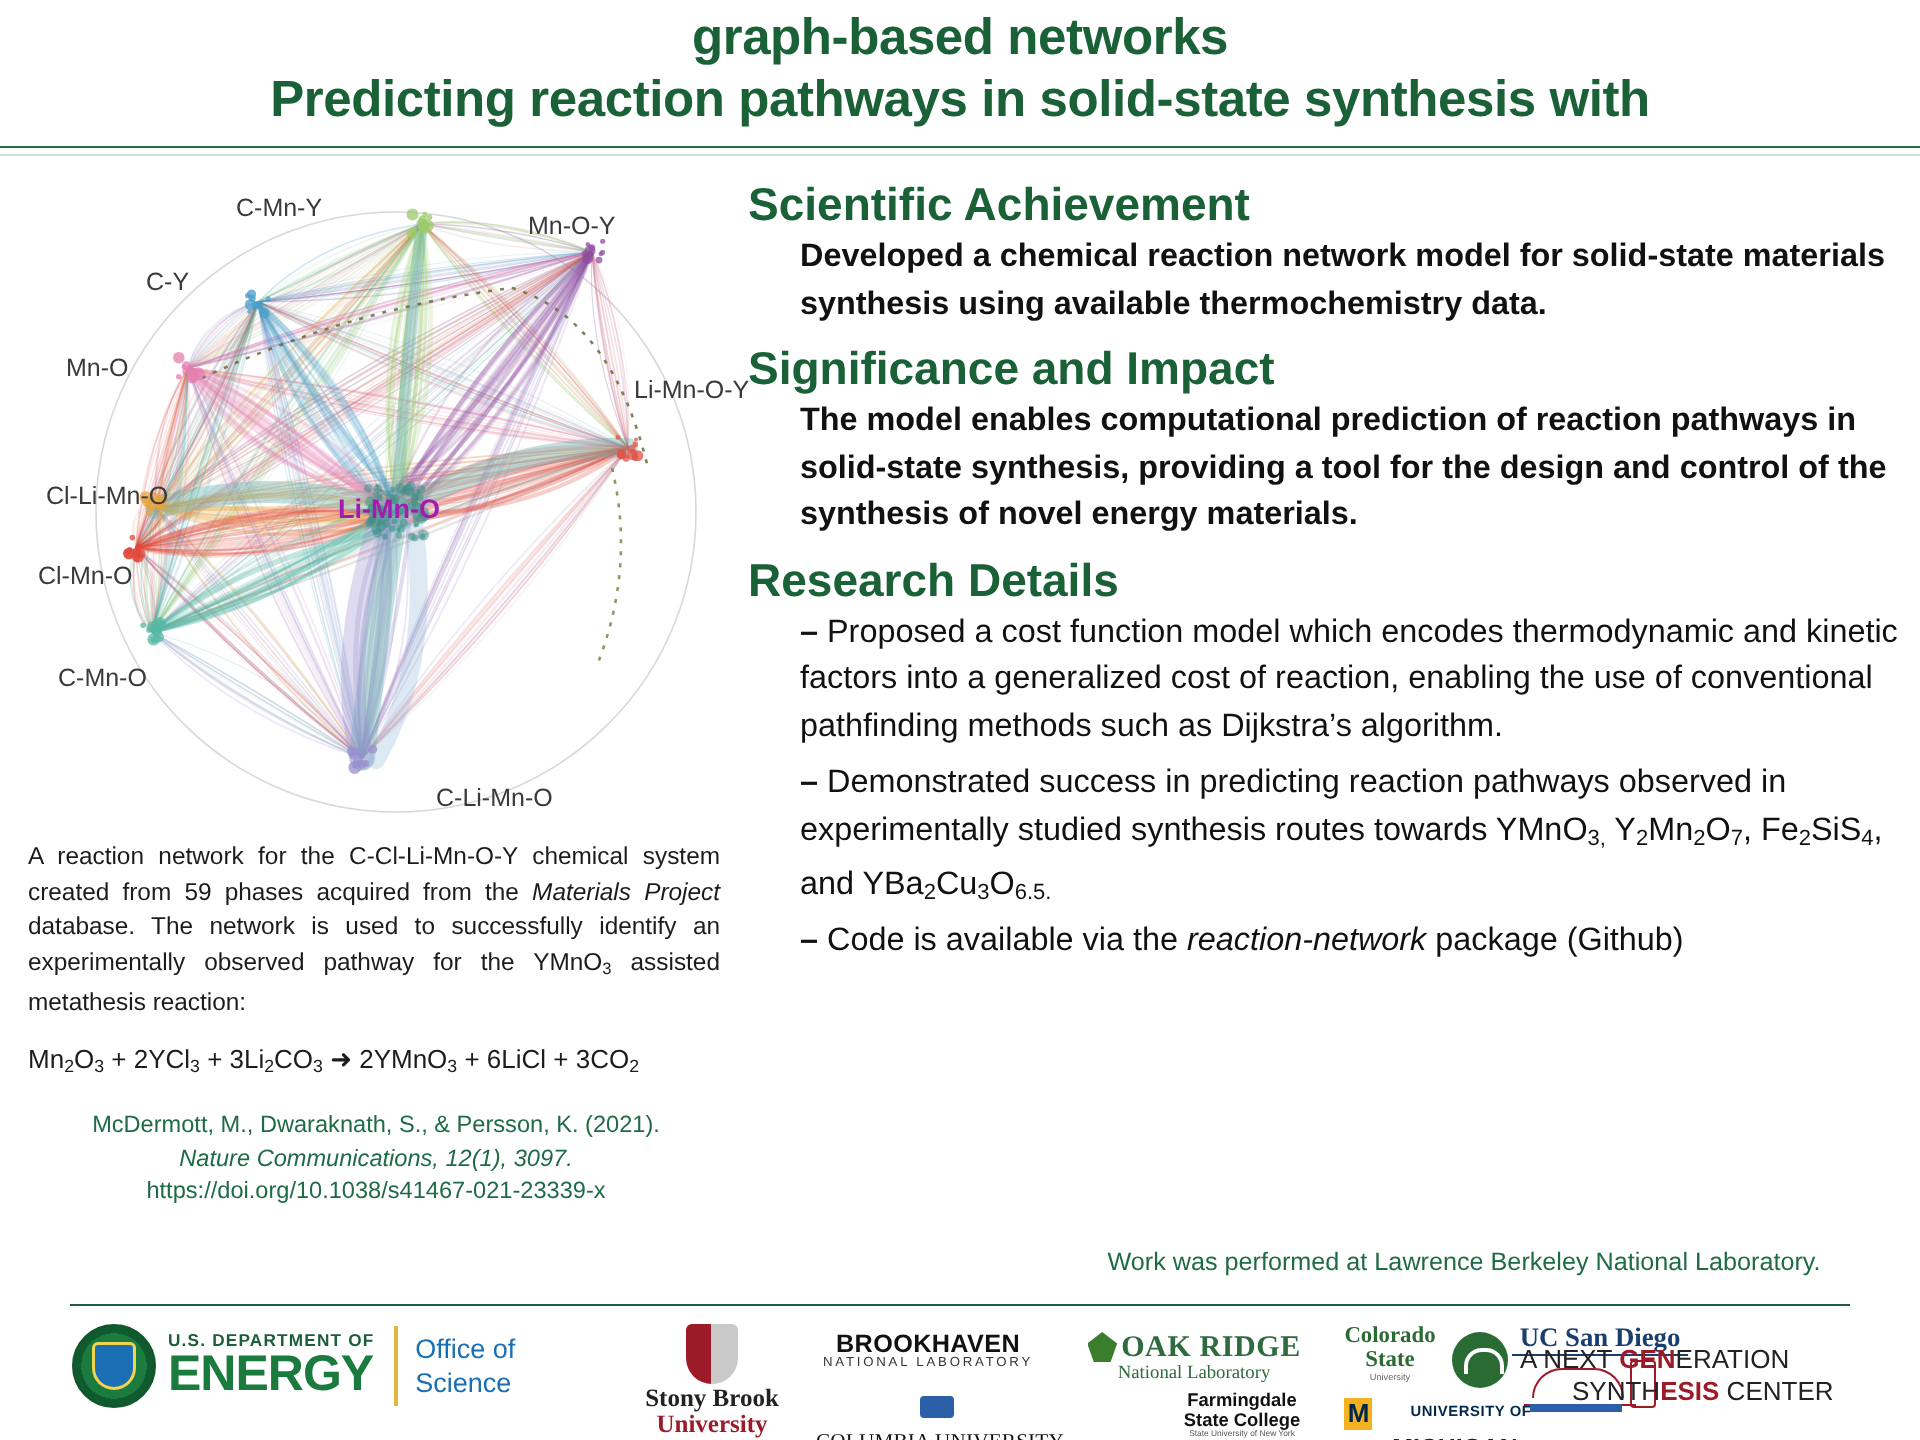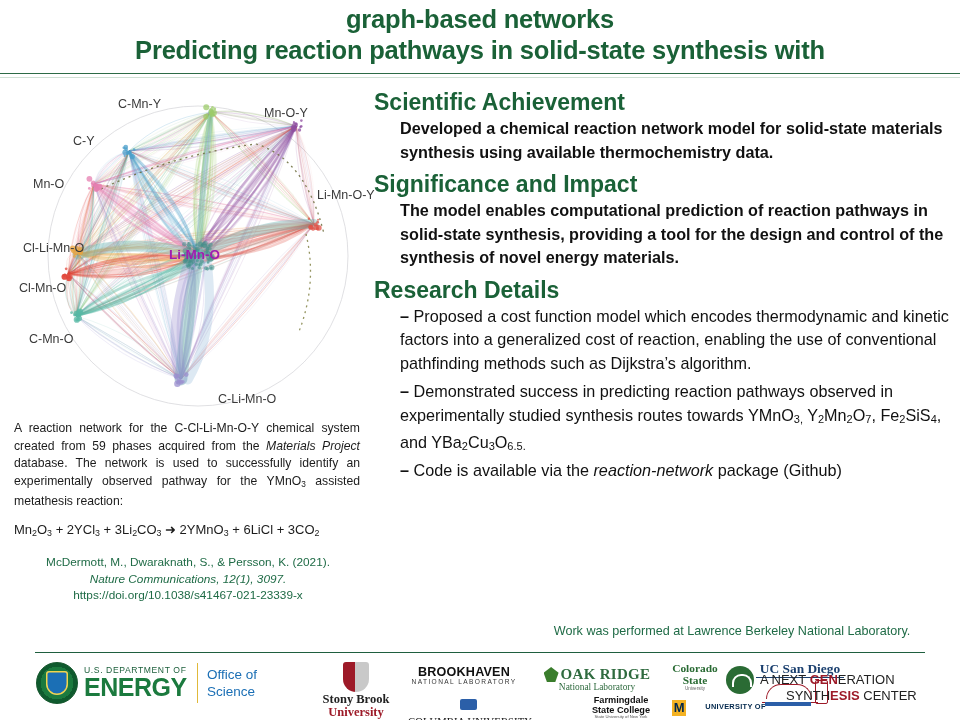--- a/index.html
+++ b/index.html
@@ -136,21 +136,21 @@
     border-radius:3px 3px 11px 11px;
     box-shadow:inset 0 0 0 1.5px #f2d54a;
   }
   .doe-seal .seal-mark{
     position:absolute;left:15px;top:10px;width:10px;height:20px;
     background:linear-gradient(180deg,#f2d54a 0 40%, #1e8b45 40% 100%);
     border-radius:2px;
   }
   .doe-text{margin-left:6px;line-height:1;}
   .doe-dept{
-    font-size:8.6px;font-weight:normal;color:#1b5e3a;letter-spacing:0.6px;
+    font-size:8.6px;font-weight:bold;color:#1b5e3a;letter-spacing:0.6px;
   }
   .doe-energy{
     font-size:25px;font-weight:bold;color:#1b7a3e;letter-spacing:-0.5px;
     line-height:25px;
   }
   .doe-divider{
     width:1.4px;height:40px;background:#e0b93a;margin:0 9px 0 10px;
   }
   .doe-office{
     font-size:13.5px;color:#1b6fb5;line-height:17px;font-weight:normal;

